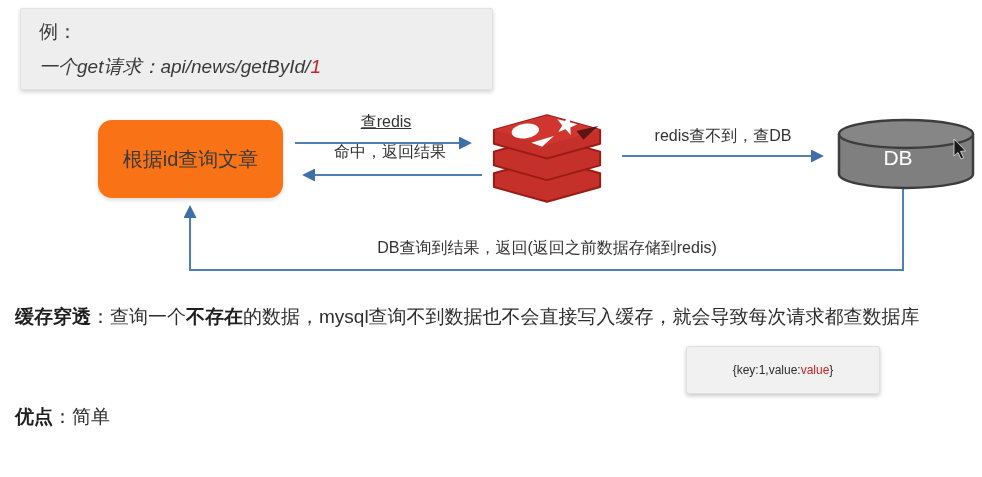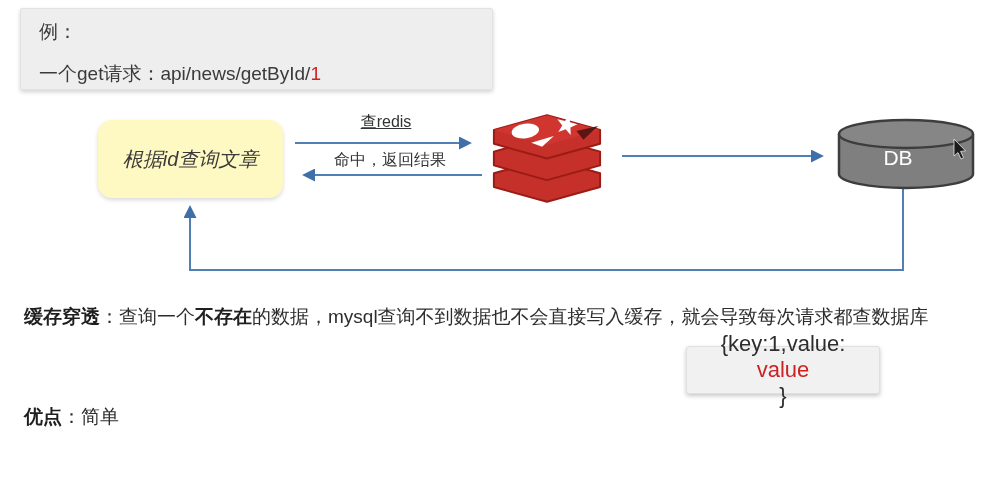--- a/index.html
+++ b/index.html
@@ -7,61 +7,61 @@
   .canvas{position:relative;width:982px;height:477px;background:#ffffff;overflow:hidden;}
 
   
   .example-box{
     position:absolute;left:20px;top:8px;width:473px;height:82px;
     background:#eeeeee;border:1px solid #e2e2e2;border-radius:2px;
     box-shadow:0 2px 4px rgba(0,0,0,0.18);
     box-sizing:border-box;padding:13px 0 0 18px;
     font-size:19px;color:#3a3a3a;line-height:1;
   }
-  .example-box .row2{margin-top:23px;}
+  .example-box .row2{margin-top:16px;font-style:italic;}
   .red{color:#cc2222;}
 
   
   .overlay{position:absolute;left:0;top:0;width:982px;height:477px;pointer-events:none;}
 
   
   .node-pink{
     position:absolute;left:98px;top:120px;width:185px;height:78px;
-    background:#fef9c3;border-radius:14px;
+    background:#f97316;border-radius:14px;
     box-shadow:0 2px 4px rgba(0,0,0,0.15);
     display:flex;align-items:center;justify-content:center;
-    font-size:20px;color:#3a3a3a;font-style:italic;
+    font-size:20px;color:#3a3a3a;
   }
 
   .redis-logo{position:absolute;left:488px;top:111px;width:118px;height:95px;}
   .db-cyl{position:absolute;left:836px;top:118px;width:140px;height:75px;}
   .cursor{position:absolute;left:953px;top:139px;width:14px;height:22px;}
 
   
   .lbl{position:absolute;font-size:16px;color:#333;text-align:center;line-height:1;white-space:nowrap;}
   .lbl-query-redis{left:296px;top:114px;width:180px;text-decoration:underline;}
-  .lbl-hit-return{left:300px;top:152px;width:180px;}
+  .lbl-hit-return{left:300px;top:144px;width:180px;}
   .lbl-redis-miss{left:633px;top:128px;width:180px;}
   .lbl-db-return{left:297px;top:240px;width:500px;}
 
   
-  .note{position:absolute;left:24px;font-size:19px;color:#2d2d2d;line-height:1.15;white-space:nowrap;text-align:right;}
+  .note{position:absolute;left:15px;font-size:19px;color:#2d2d2d;line-height:1.15;white-space:nowrap;text-align:right;}
   .note b{font-weight:700;color:#1f1f1f;}
   .note-1{top:306px;}
   .note-2{top:359px;}
   .note-3{top:406px;font-family:Liberation Serif, serif;}
   .note-4{top:448px;}
 
   
   .kv-box{
     position:absolute;left:686px;top:346px;width:192px;height:46px;
     background:#f1f1f1;border:1px solid #e0e0e0;border-radius:3px;
     box-shadow:0 2px 4px rgba(0,0,0,0.22);
     display:flex;align-items:center;justify-content:center;
-    font-size:22px;color:#2d2d2d;white-space:nowrap;flex-direction:column;
+    font-size:12px;color:#2d2d2d;white-space:nowrap;
   }
 </style>
 </head>
 <body>
 
 <div class="canvas">
 
   <div class="example-box">
     <div>例：</div>
     <div class="row2"><span>一个get请求：api/news/getById/</span><span class="red">1</span></div>
@@ -99,20 +99,22 @@
     <ellipse cx="70" cy="16" rx="67" ry="14" fill="#868686" stroke="#3d3d3d" stroke-width="2.5"></ellipse>
     <text x="62" y="47" text-anchor="middle" font-size="21" fill="#ffffff" font-family="Liberation Sans, DejaVu Sans, sans-serif">DB</text>
   </svg>
 
   <svg class="cursor" viewBox="0 0 14 22">
     <polygon points="1,0 1,17 5,13.6 8,20 10.6,18.7 7.6,12.4 12.6,11.9" fill="#1a1a1a" stroke="#e8e8e8" stroke-width="0.8"></polygon>
   </svg>
 
   <div class="lbl lbl-query-redis">查redis</div>
   <div class="lbl lbl-hit-return">命中，返回结果</div>
+  <div class="lbl lbl-redis-miss">redis查不到，查DB</div>
+  <div class="lbl lbl-db-return">DB查询到结果，返回(返回之前数据存储到redis)</div>
 
   <div class="note note-1"><b>缓存穿透</b><span>：查询一个</span><b>不存在</b><span>的数据，mysql查询不到数据也不会直接写入缓存，就会导致每次请求都查数据库</span></div>
 
 
   <div class="note note-3"><b>优点</b><span>：简单</span></div>
 
 
   <div class="kv-box">
       <span>{key:1,value:</span>
       <span class="red">value</span>

